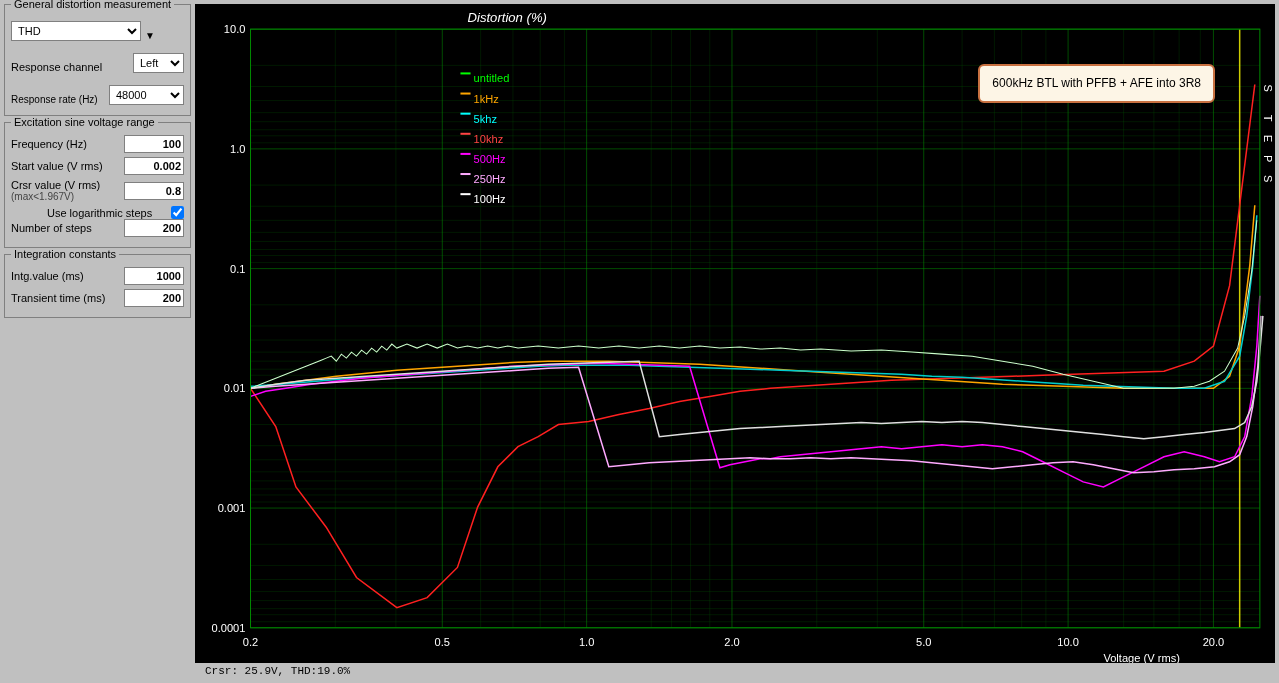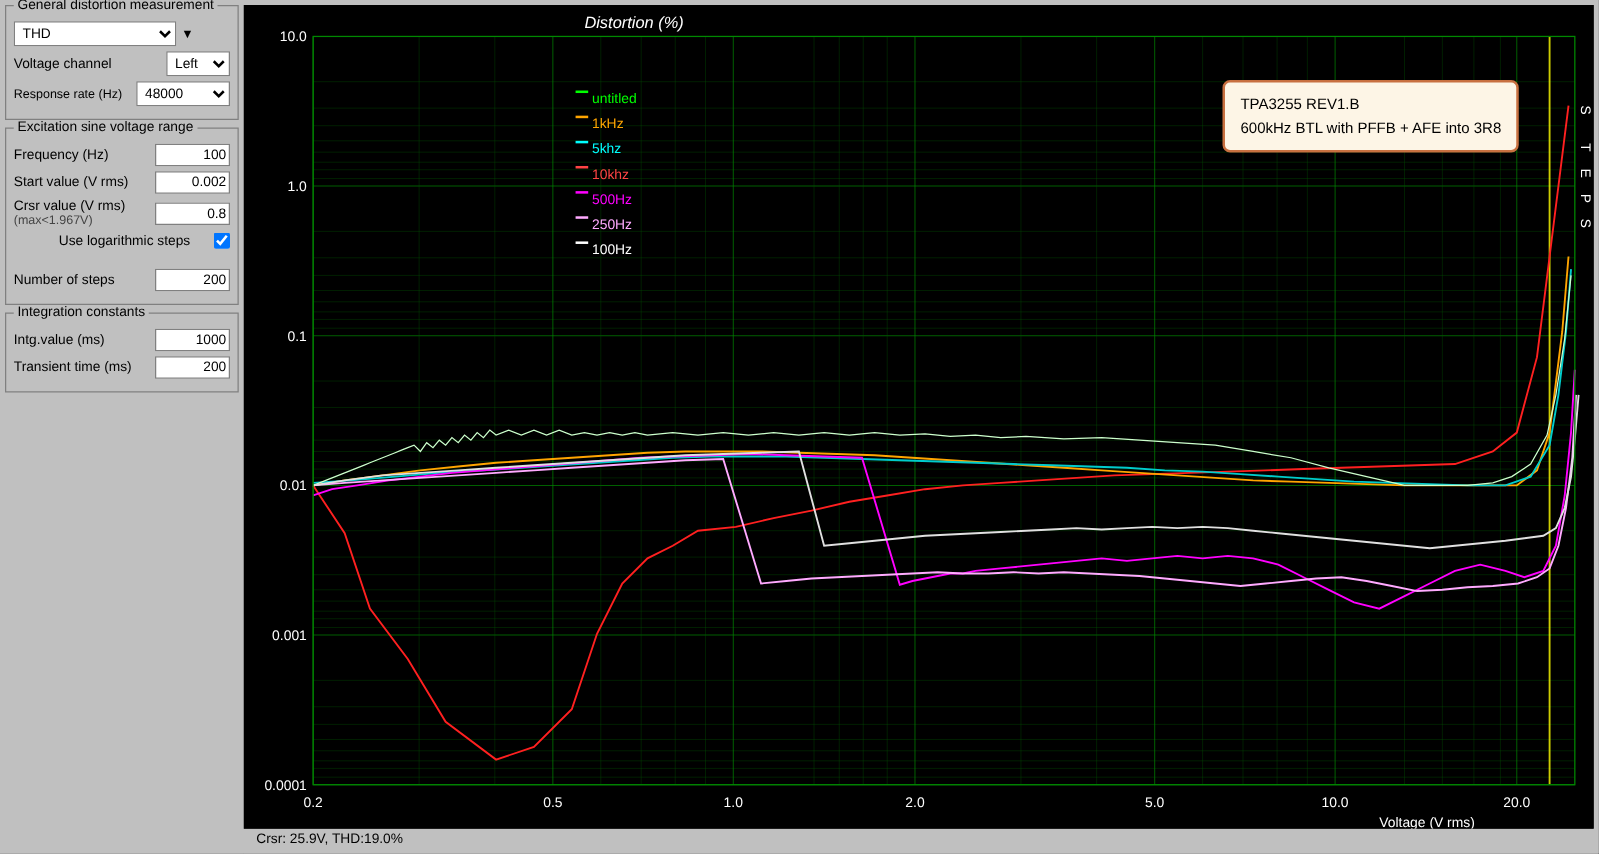--- a/index.html
+++ b/index.html
@@ -60,42 +60,44 @@
     }
 
     .form-input {
       width: 60px;
       height: 18px;
       border: 1px solid #808080;
       background: #fff;
       font-size: 11px;
       padding: 0 2px;
       text-align: right;
+      font-weight: bold;
     }
 
     .form-select {
       height: 20px;
       border: 1px solid #808080;
       background: #fff;
       font-size: 11px;
       padding: 0 2px;
     }
 
     .select-row {
       display: flex;
-      align-items: center;
+      align-items: flex-end;
       margin-bottom: 4px;
       gap: 4px;
+      margin-top: 12px;
     }
 
     .checkbox-row {
       display: flex;
       align-items: center;
       gap: 4px;
-      margin-bottom: 16px;
+      margin-bottom: 0;
       padding-left: 36px;
     }
 
     
     .chart-area {
       flex: 1;
       background: #c0c0c0;
       padding: 4px 4px 4px 0;
       display: flex;
       flex-direction: column;
@@ -115,20 +117,21 @@
       width: 100%; height: 100%;
     }
 
     .cursor-bar {
       height: 16px;
       background: #c0c0c0;
       display: flex;
       align-items: center;
       padding-left: 10px;
       font-size: 11px;
+      font-family: Liberation Mono, monospace;
     }
 
     
     .annotation-box {
       position: absolute;
       top: 60px;
       right: 60px;
       background: #fdf5e6;
       border: 2px solid #c87040;
       border-radius: 6px;
@@ -148,21 +151,21 @@
     <div class="group-inner">
       <div class="select-row">
         <select class="form-select" style="width:130px">
           <option>THD</option>
           <option>THD+N</option>
           <option>SINAD</option>
         </select>
         <span style="font-size:10px; color:#000;">▼</span>
       </div>
       <div class="select-row">
-        <span class="form-label">Voltage channel</span>
+        <span class="form-label">Response channel</span>
         <select class="form-select" style="width:51px">
           <option>Left</option>
           <option>Right</option>
         </select>
       </div>
       <div class="select-row">
         <span class="form-label" style="font-size:10px">Response rate (Hz)</span>
         <select class="form-select" style="width:75px">
           <option>44100</option>
           <option selected="">48000</option>
@@ -733,21 +736,20 @@
         1052,375
         1055,345
         1058,310
       "></polyline>
 
       <rect x="55" y="25" width="1000" height="595" fill="none" stroke="#008800" stroke-width="1"></rect>
 
     </svg>
 
     <div class="annotation-box">
-      <div>TPA3255 REV1.B</div>
       <div>600kHz BTL with PFFB + AFE into 3R8</div>
     </div>
 
   </div>
 
   <div class="cursor-bar">
     <span>Crsr: 25.9V, THD:19.0%</span>
   </div>
 </div>
 

